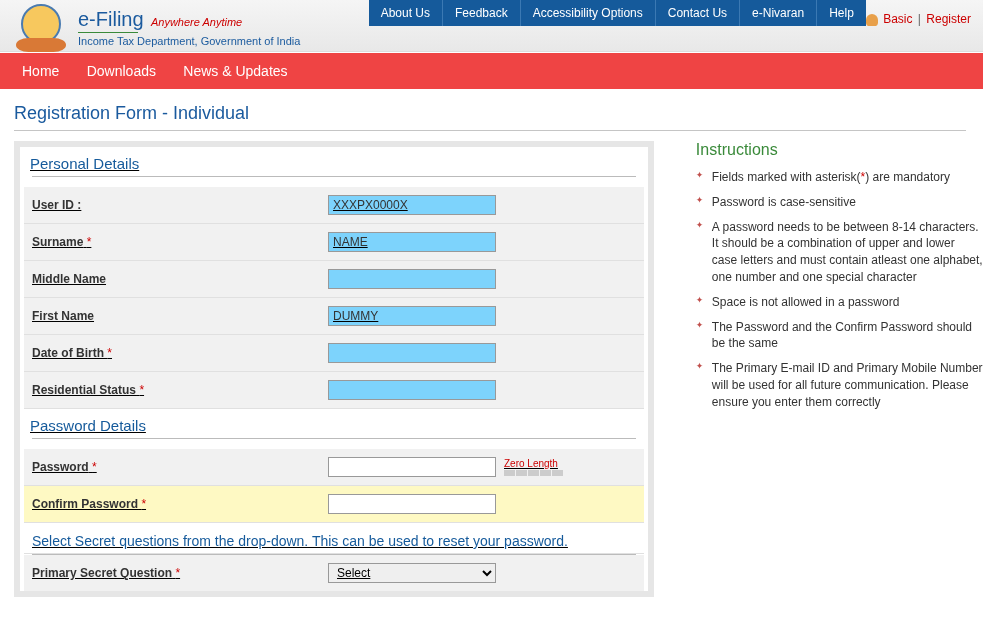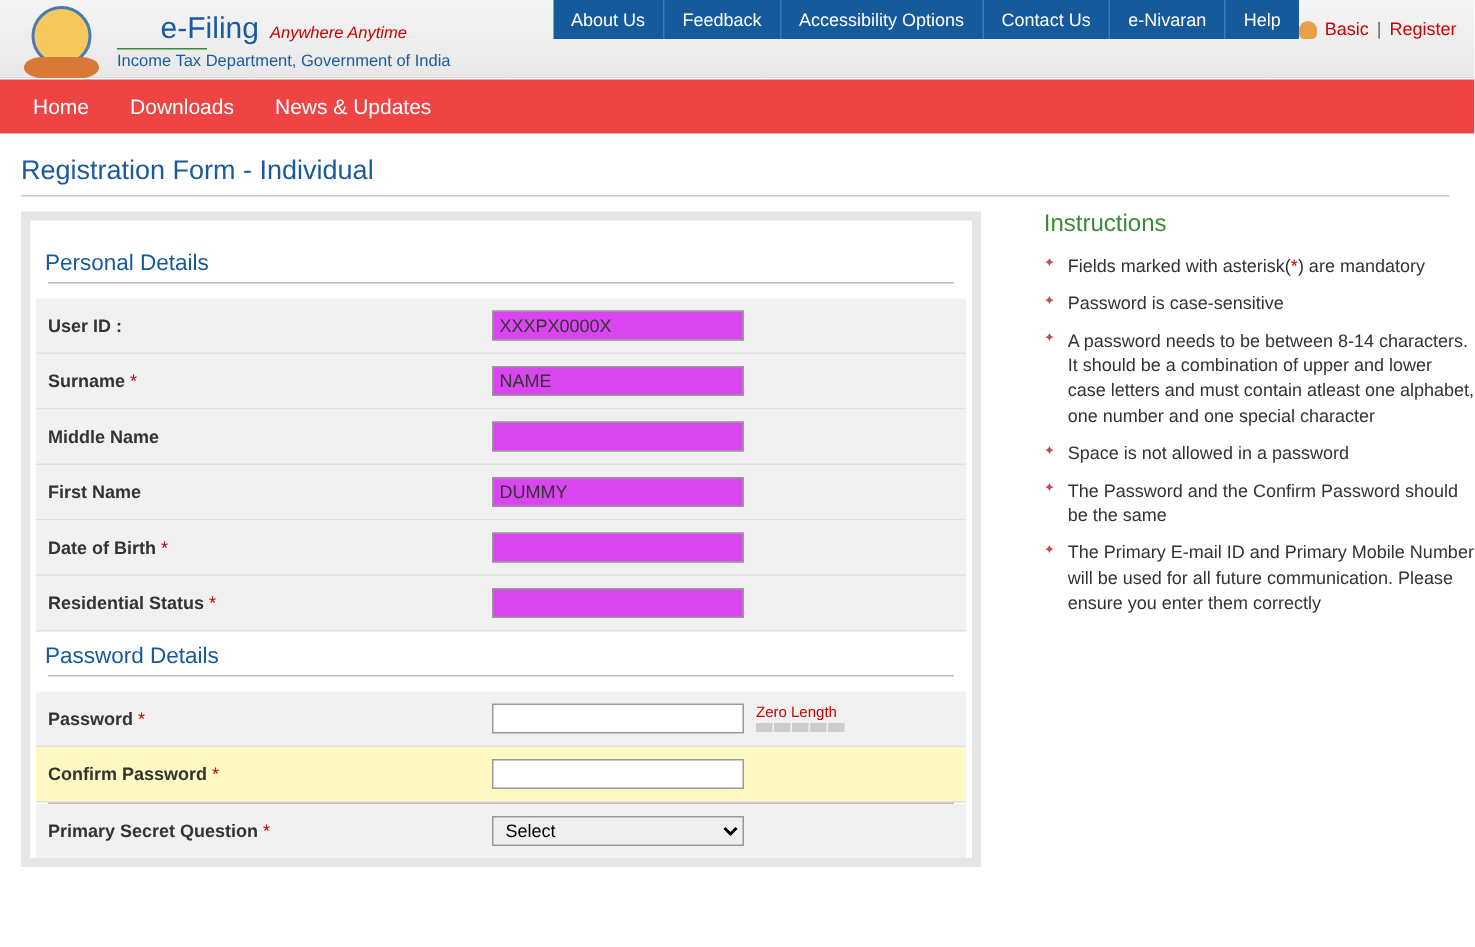--- a/index.html
+++ b/index.html
@@ -9,21 +9,20 @@
     background: #fff;
     width: 983px;
   }
   .header-top {
     background: linear-gradient(to bottom, #f5f5f5, #e8e8e8);
     height: 52px;
     display: flex;
     justify-content: space-between;
     align-items: flex-start;
     border-bottom: 1px solid #ddd;
-    text-align: center;
   }
   .logo-area {
     display: flex;
     align-items: center;
     padding: 4px 16px;
   }
   .emblem {
     width: 50px;
     height: 46px;
     position: relative;
@@ -110,21 +109,22 @@
     gap: 40px;
     padding: 4px 2px 14px 2px;
     font-size: 12px;
     color: #666;
   }
   .steps .active { color: #000; font-weight: bold; }
   .cols { display: flex; gap: 42px; }
   .form-box {
     width: 668px;
     border: 6px solid #e6e6e6;
-    padding: 18px 0 0 0;
+    padding: 6px 0 0 0;
+    text-decoration: underline;
   }
   .fieldset {
     margin: 0 4px 0 4px;
   }
   .legend {
     color: #155a9b;
     font-size: 15px;
     padding: 2px 6px 4px 6px;
     position: relative;
   }
@@ -145,21 +145,21 @@
   }
   .row .lbl { width: 296px; font-weight: bold; font-size: 12px; color: #333; }
   .row .lbl .ast { color: #c00; font-weight: normal; }
   .row input[type="text"], .row input[type="password"], .row select {
     width: 168px;
     height: 20px;
     border: 1px solid #999;
     padding: 1px 4px;
     font-size: 12px;
   }
-  .row input[disabled] { background: #d946ef; color: #333; }
+  .row input[disabled] { background: #7dd3fc; color: #333; }
   .strength {
     display: inline-block;
     margin-left: 8px;
     vertical-align: top;
   }
   .strength-label { color: #c00; font-size: 10px; display: block; line-height: 10px; }
   .strength-bar { display: flex; gap: 1px; margin-top: 1px; }
   .strength-bar span { width: 11px; height: 6px; background: #ccc; display: inline-block; }
   .dropdown-note {
     color: #155a9b;
@@ -289,20 +289,21 @@
                 <span></span>
                 <span></span>
             </span>
           </span>
         </div>
         <div class="row" style="background:#fef9c3;">
           <div class="lbl"><span>Confirm Password</span> <span class="ast">*</span></div>
           <input type="password" value="" style="">
         </div>
 
+        <div class="dropdown-note">Select Secret questions from the drop-down. This can be used to reset your password.</div>
         <div class="legend-line2"></div>
 
         <div class="row" style="border-bottom:none;">
           <div class="lbl"><span>Primary Secret Question</span> <span class="ast">*</span></div>
           <select>
             <option>Select</option>
           </select>
         </div>
       </div>
 

